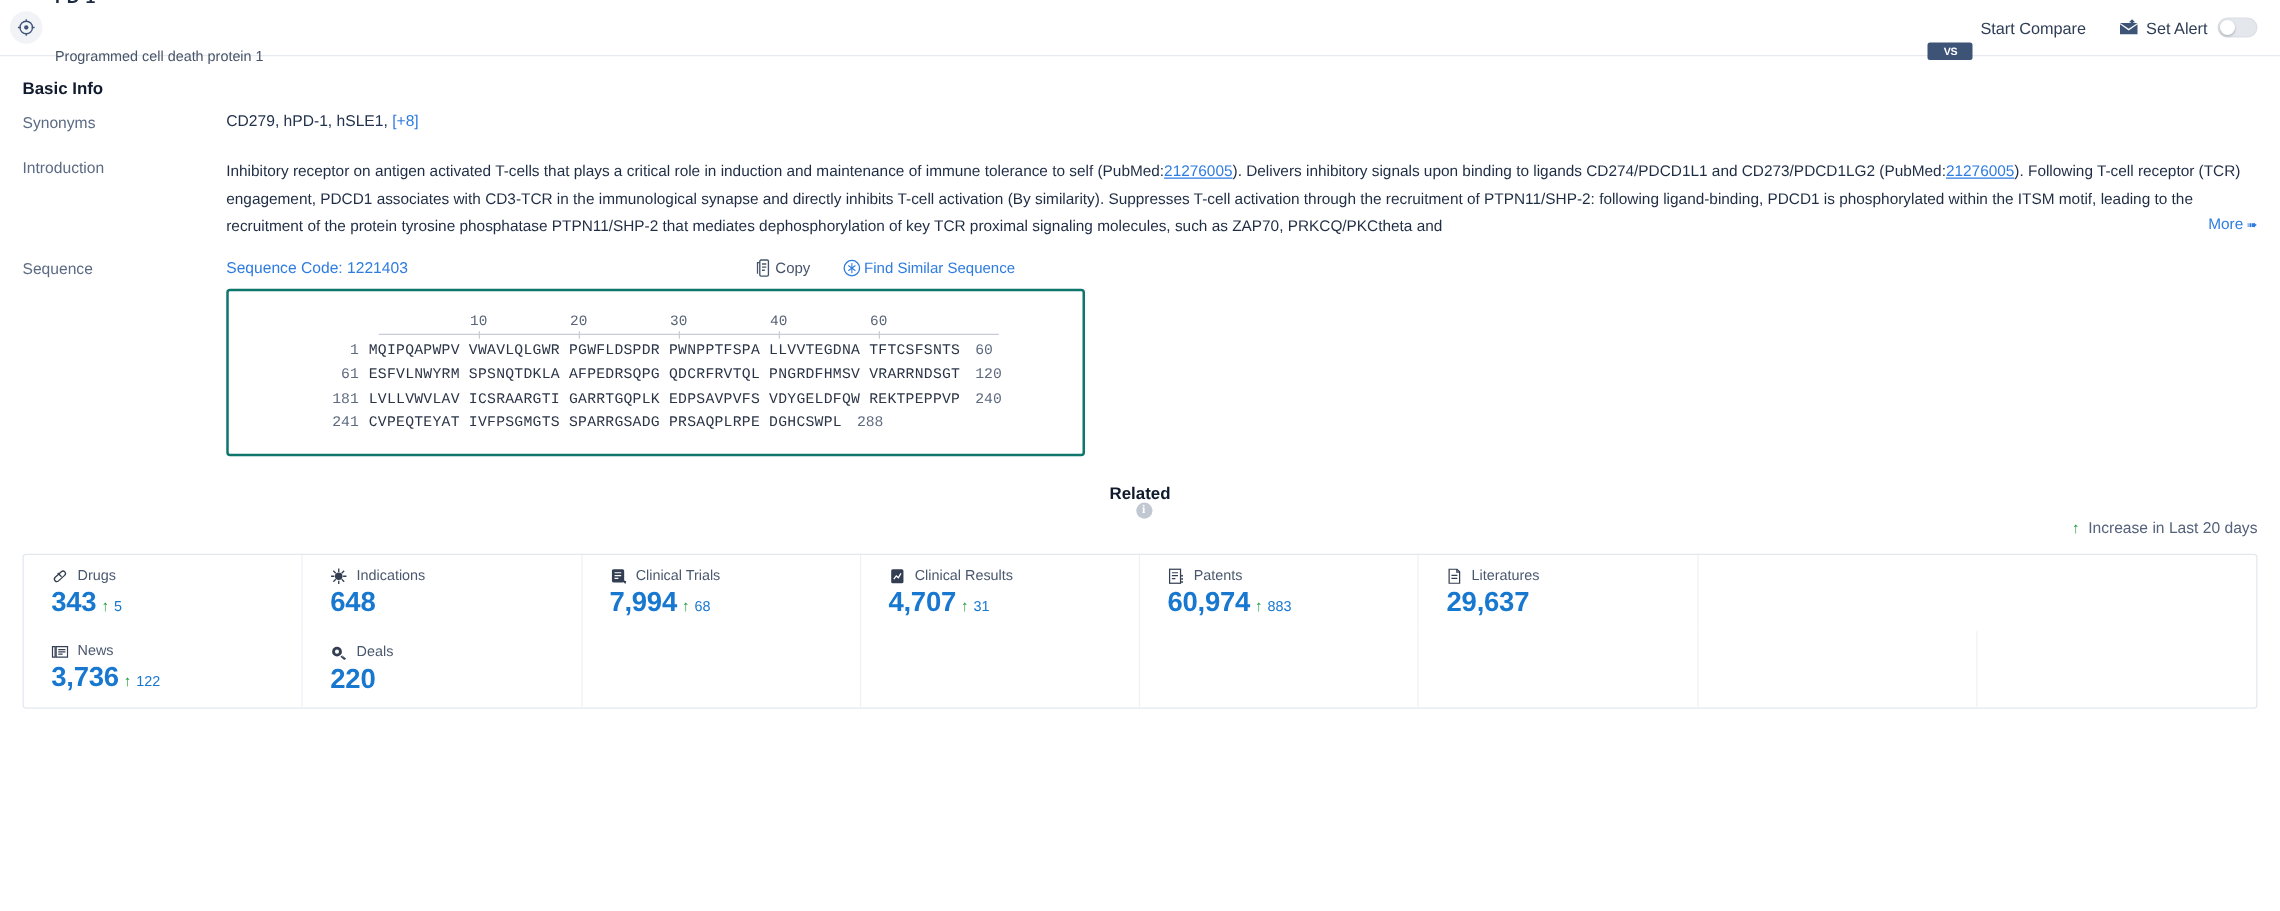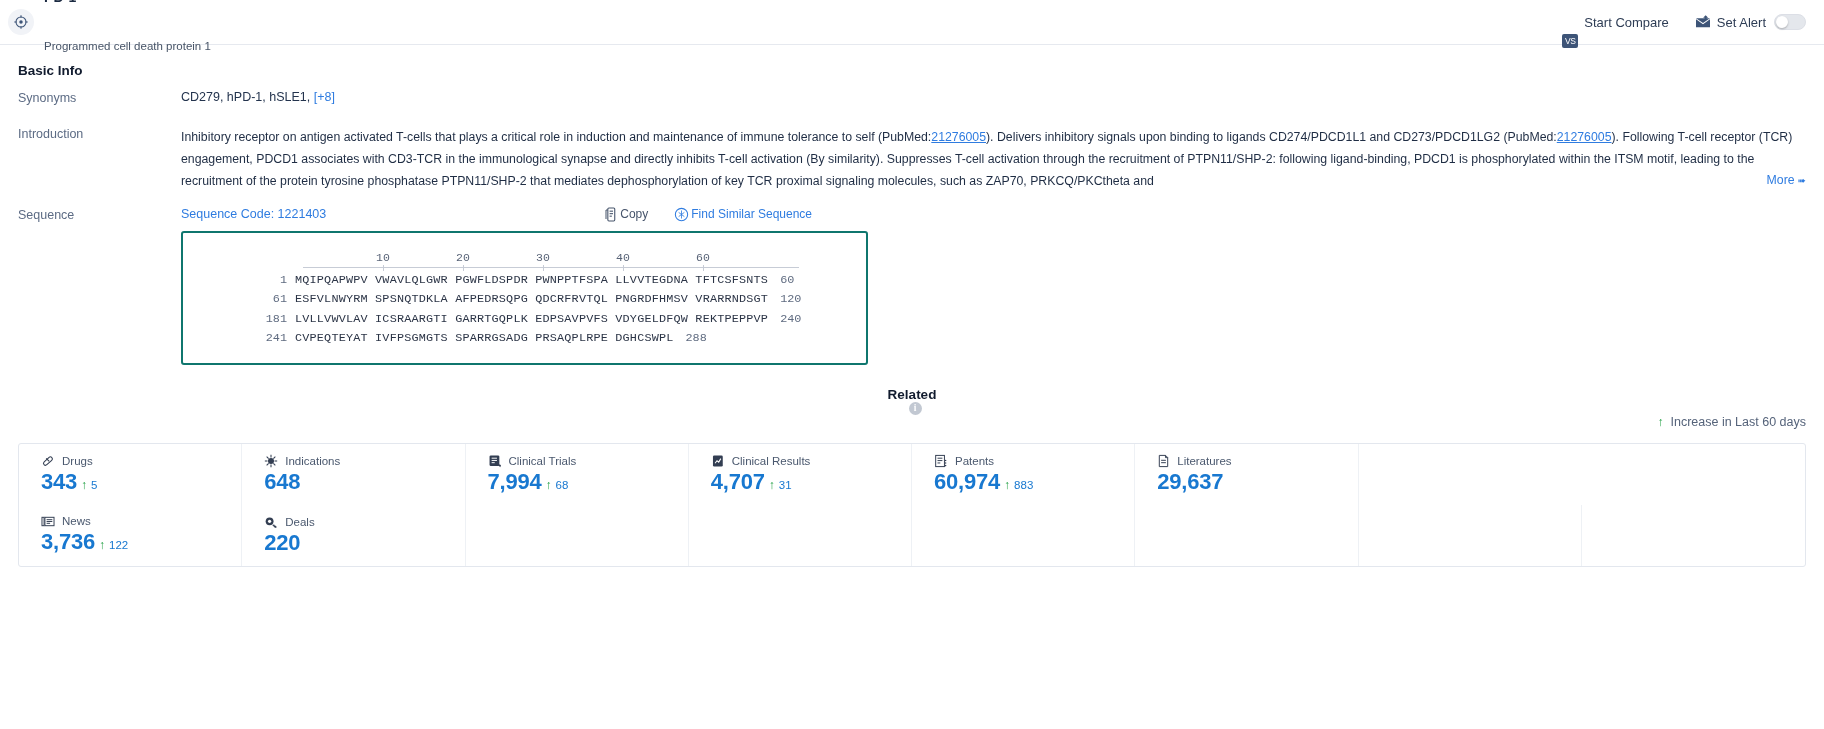--- a/index.html
+++ b/index.html
@@ -36,23 +36,23 @@
   }
   .title-sub { font-size: 11.5px; color: #475467; line-height: 15px; margin-top: 2px; }
   .header-spacer { flex: 1 1 auto; }
   .header-actions { display: flex; align-items: center; gap: 26px; }
   .hdr-btn {
     display: flex; align-items: center; gap: 6px;
     font-size: 13px; color: #2e3d55; cursor: pointer;
     background: none; border: none; font-family: inherit;
   }
   .vs-icon {
-    width: 16px; height: 14px; border-radius: 2px;
+    width: 36px; height: 14px; border-radius: 2px;
     background: #3d5477; color: #fff;
-    font-size: 8.5px; font-weight: normal;
+    font-size: 8.5px; font-weight: bold;
     display: flex; align-items: center; justify-content: center;
     letter-spacing: -.3px;
     margin-top: 37px;
   }
   .toggle {
     width: 32px; height: 16px; border-radius: 9px;
     background: #e4e7ec; position: relative; cursor: pointer;
     margin-left: 2px; border: 1px solid #dcdfe6;
   }
   .toggle::after {
@@ -293,21 +293,21 @@
       </div>
   </div>
 </div>
 
 <div class="section">
   <div class="related-head">
     <div class="related-title">Related</div>
     <div class="info-dot">i</div>
     <div class="related-legend">
       <span class="uparrow">↑</span>
-      <span>Increase in Last 60 days</span>
+      <span>Increase in Last 20 days</span>
     </div>
   </div>
   <div class="stats-panel">
     <div class="stats-row" id="stats-row-1">
         <div class="stat-cell">
           <div class="stat-label-line">
             <span>
               <svg width="14" height="14" viewBox="0 0 20 20" fill="none" stroke="#333e52" stroke-width="1.5">
                 <rect x="2.4" y="7.2" width="15" height="5.6" rx="2.8" transform="rotate(-42 10 10)"></rect>
                 <line x1="7.4" y1="6.2" x2="11.8" y2="10.6"></line>

